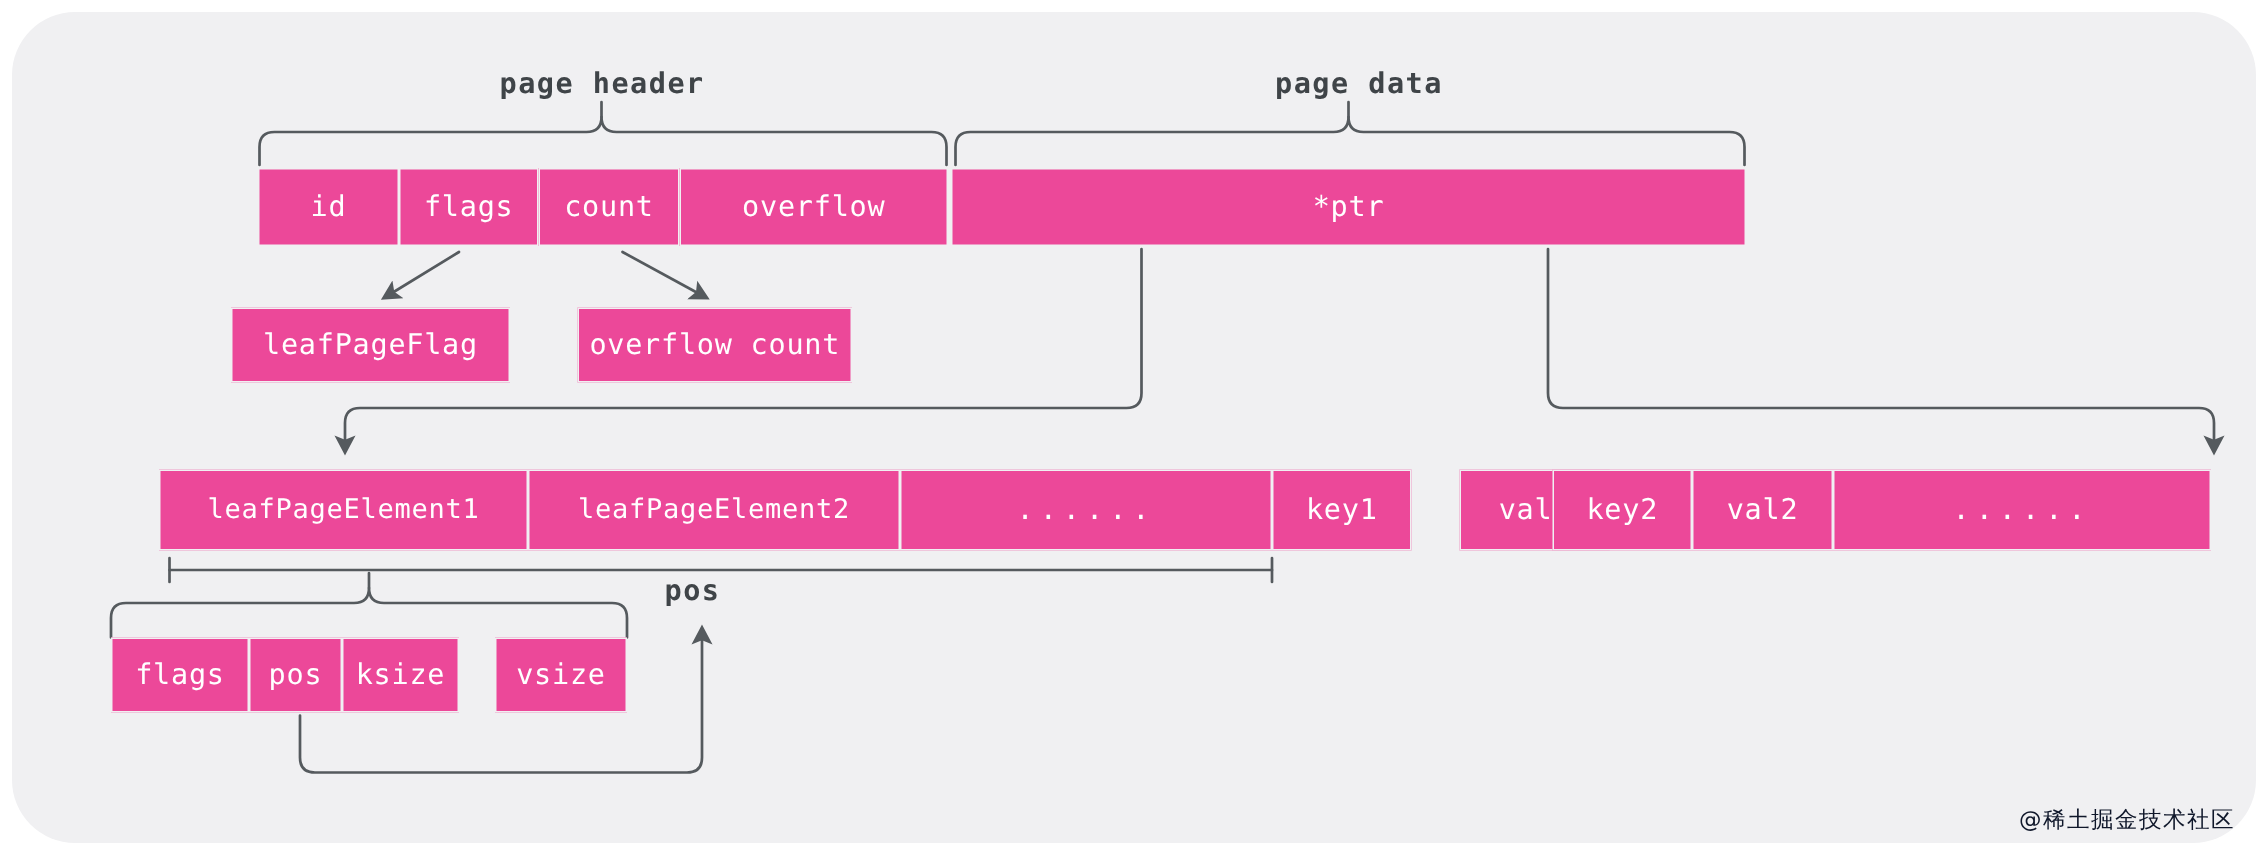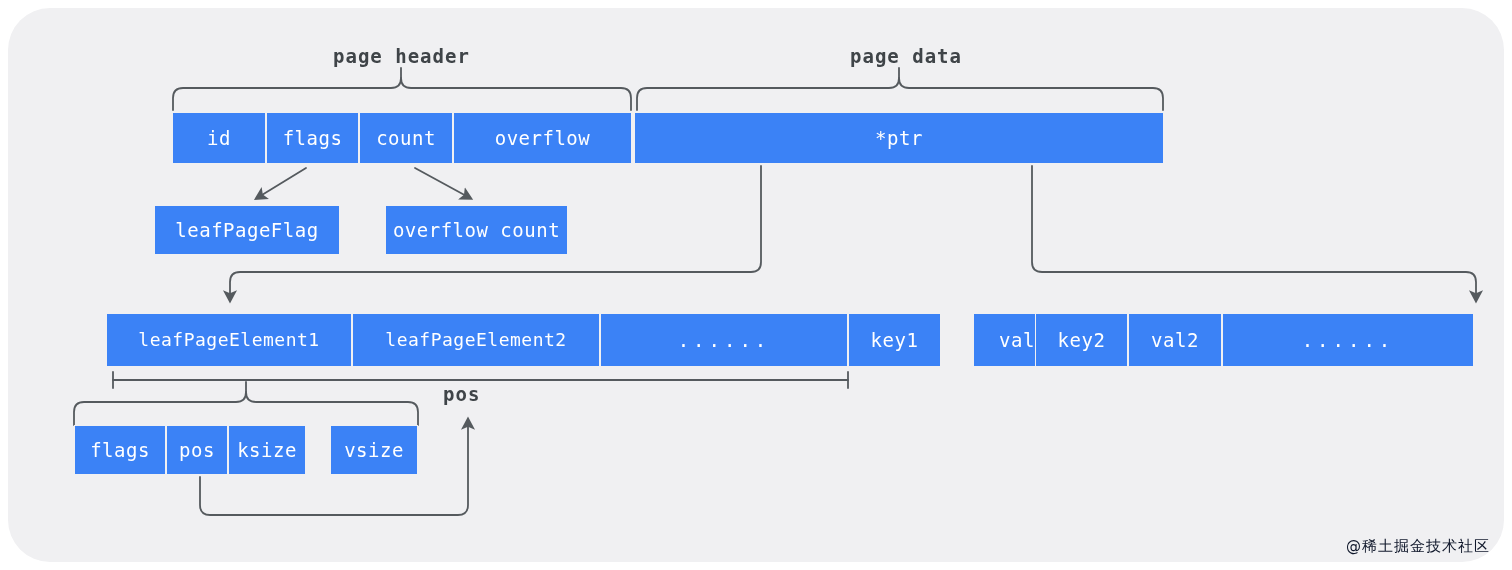--- a/index.html
+++ b/index.html
@@ -29,21 +29,21 @@
     left: 0;
     top: 0;
     width: 1512px;
     height: 570px;
     pointer-events: none;
   }
   
   .box {
     position: absolute;
     box-sizing: border-box;
-    background: #3b82f6;
+    background: #ec4899;
     border: 1px solid #f0f0f2;
     color: #ffffff;
     display: flex;
     align-items: center;
     justify-content: center;
     font-family: "DejaVu Sans Mono", "Liberation Mono", monospace;
     font-size: 19px;
     letter-spacing: 0.5px;
     white-space: nowrap;
     line-height: 1;

